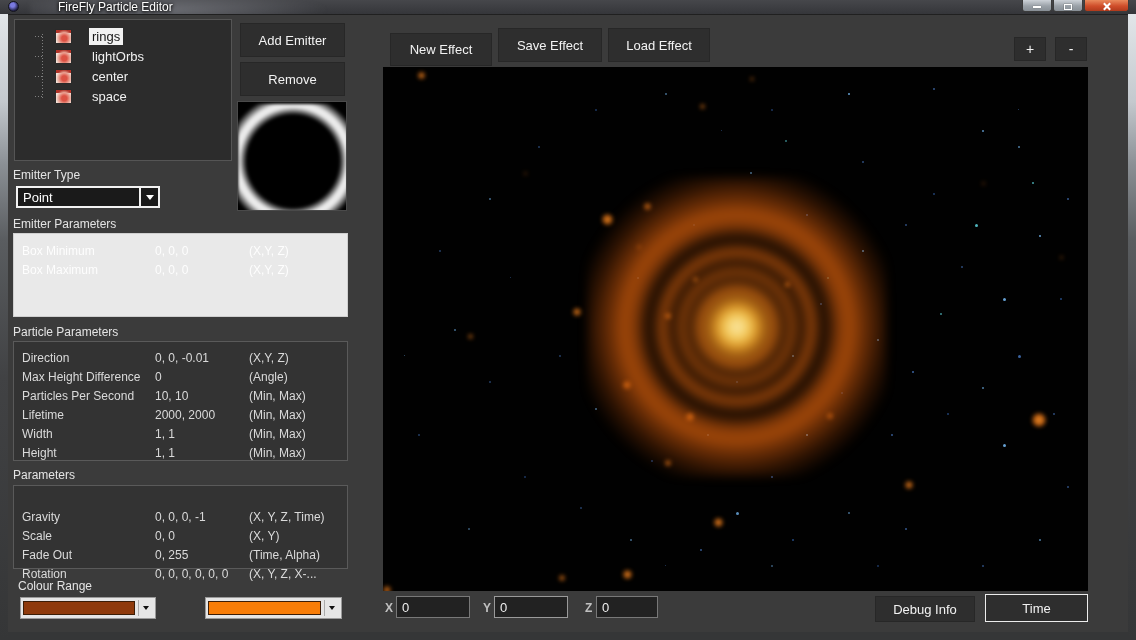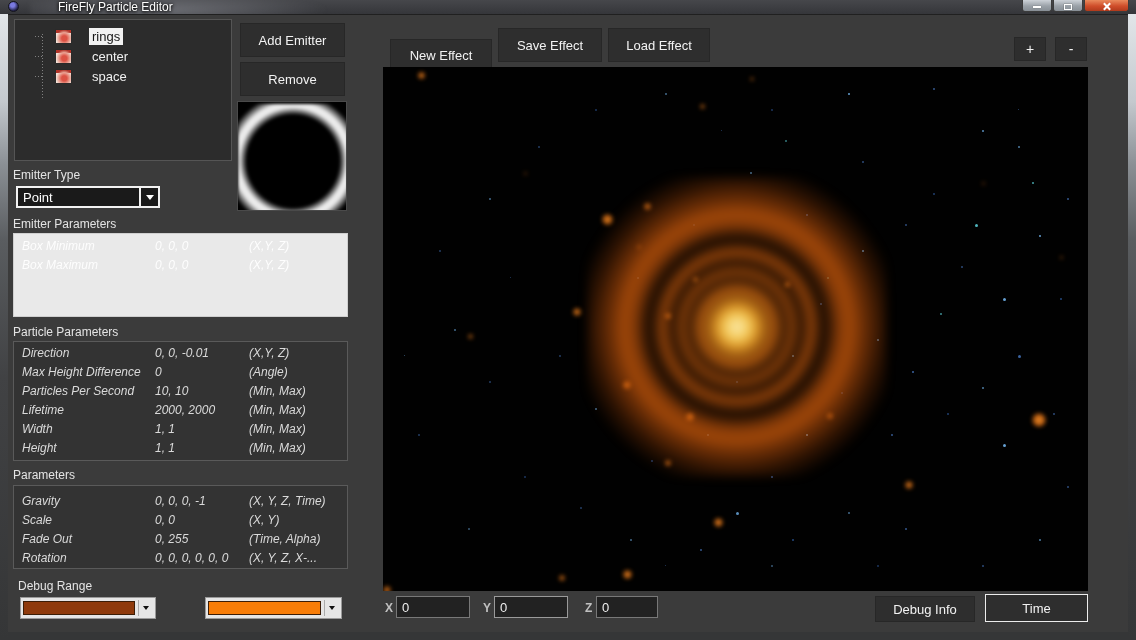--- a/index.html
+++ b/index.html
@@ -69,29 +69,29 @@
   
   #emitter-type-combo { left:8px; top:171px; width:144px; height:22px; background:#1a1a1a;
     border:2px solid #f2f2f2; display:flex; align-items:center; }
   #emitter-type-combo .val { flex:1; padding-left:5px; font-size:13px; color:#fff; }
   #emitter-type-combo .arrow-box { width:19px; height:100%; border-left:2px solid #f2f2f2;
     display:flex; align-items:center; justify-content:center; }
   .tri-down-w { width:0; height:0; border-left:4px solid transparent; border-right:4px solid transparent;
     border-top:5px solid #fff; }
 
   
-  .prow { display:flex; align-items:flex-start; height:19px; font-size:12px; color:#dadada;font-style:italic; }
+  .prow { display:flex; align-items:flex-end; height:19px; font-size:12px; color:#dadada; }
   .prow .n { width:141px; padding-left:8px; white-space:nowrap; overflow:hidden; }
   .prow .v { width:94px; white-space:nowrap; }
   .prow .u { flex:1; white-space:nowrap; overflow:hidden; }
   #emitter-params { left:5px; top:218px; width:335px; height:84px; background:#e9e9e9;
     border:1px solid #cfcfcf; padding-top:5px; }
   #emitter-params .prow { color:rgba(255,255,255,0.92); }
   #particle-params { left:5px; top:326px; width:335px; height:120px; padding-top:4px; }
-  #affectors-panel { left:5px; top:470px; width:335px; height:84px; padding-top:8px; }
+  #affectors-panel { left:5px; top:470px; width:335px; height:84px; padding-top:19px; }
 
   
   .color-combo { position:absolute; top:582px; height:22px; background:#e6e6e6; border:1px solid #9a9a9a;
     display:flex; align-items:center; padding:2px; }
   .swatch { flex:1; height:14px; border:1px solid #3c1d06; }
   .cc-arrow { width:15px; height:16px; margin-left:3px; border-left:1px solid #ababab;
     display:flex; align-items:center; justify-content:center; }
   .tri-down-b { width:0; height:0; border-left:3px solid transparent; border-right:3px solid transparent;
     border-top:4px solid #111; }
 
@@ -148,20 +148,25 @@
   <div id="emitter-list" class="abs">
     <div class="vline"></div>
     <div class="tree-row selected">
       <div class="stub"></div>
       <div class="tex-icon"></div>
       <span class="lbl">rings</span>
     </div>
     <div class="tree-row">
       <div class="stub"></div>
       <div class="tex-icon"></div>
+      <span class="lbl">lightOrbs</span>
+    </div>
+    <div class="tree-row">
+      <div class="stub"></div>
+      <div class="tex-icon"></div>
       <span class="lbl">center</span>
     </div>
     <div class="tree-row">
       <div class="stub"></div>
       <div class="tex-icon"></div>
       <span class="lbl">space</span>
     </div>
   </div>
 
   <div class="dbtn" style="left:232px; top:8px; width:105px; height:34px;">Add Emitter</div>
@@ -244,35 +249,35 @@
       <span class="v">0, 255</span>
       <span class="u">(Time, Alpha)</span>
     </div>
     <div class="prow">
       <span class="n">Rotation</span>
       <span class="v">0, 0, 0, 0, 0, 0</span>
       <span class="u">(X, Y, Z, X-...</span>
     </div>
   </div>
 
-  <div class="sec-label" style="left:10px; top:564px;">Debug Range</div>
+  <div class="sec-label" style="left:10px; top:564px;">Colour Range</div>
   <div class="color-combo" style="left:12px; width:136px;">
     <div class="swatch" style="background: rgb(143, 58, 12);"></div>
     <div class="cc-arrow">
       <div class="tri-down-b"></div>
     </div>
   </div>
   <div class="color-combo" style="left:197px; width:137px;">
     <div class="swatch" style="background: rgb(248, 125, 8);"></div>
     <div class="cc-arrow">
       <div class="tri-down-b"></div>
     </div>
   </div>
 
-  <div class="dbtn" style="left:382px; top:24px; width:102px; height:33px;">New Effect</div>
+  <div class="dbtn" style="left:382px; top:18px; width:102px; height:33px;">New Effect</div>
   <div class="dbtn" style="left:490px; top:13px; width:104px; height:34px;">Save Effect</div>
   <div class="dbtn" style="left:600px; top:13px; width:102px; height:34px;">Load Effect</div>
   <div class="dbtn" style="left:1006px; top:22px; width:32px; height:24px; font-size:14px;">+</div>
   <div class="dbtn" style="left:1047px; top:22px; width:32px; height:24px; font-size:14px;">-</div>
 
   <div id="viewport" class="abs">
     <div>
         <div class="star" style="left: 66%; top: 5%; height: 2px; width: 2px; background: rgb(111, 176, 232); opacity: 0.9;"></div>
         <div class="star" style="left: 78%; top: 4%; height: 2px; width: 2px; background: rgb(74, 124, 200); opacity: 0.7;"></div>
         <div class="star" style="left: 55%; top: 8%; height: 2px; width: 2px; background: rgb(46, 90, 158); opacity: 0.6;"></div>

